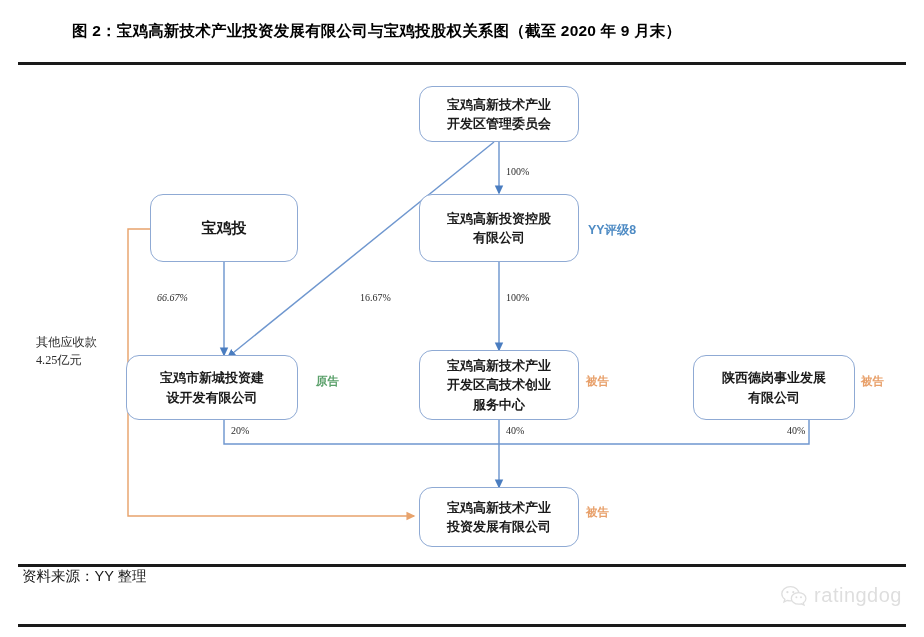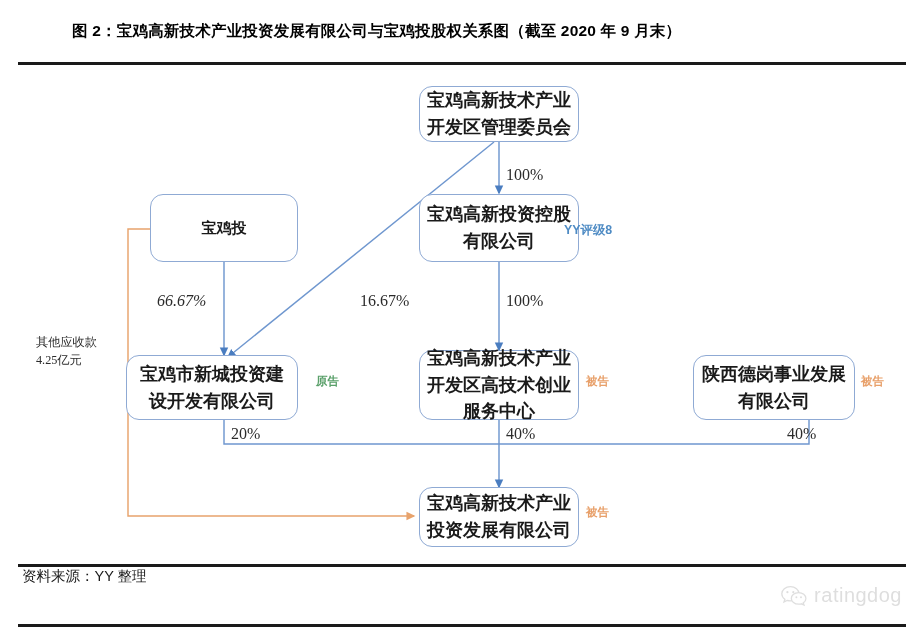--- a/index.html
+++ b/index.html
@@ -114,34 +114,34 @@
     position: absolute;
     box-sizing: border-box;
     border: 1.3px solid #8faad4;
     border-radius: 13px;
     background: #ffffff;
     display: flex;
     align-items: center;
     justify-content: center;
     text-align: center;
     color: #1a1a1a;
-    font-size: 18px;
+    font-size: 13px;
     line-height: 1.48;
     padding: 2px 6px;
     font-family: "Liberation Serif", "DejaVu Serif", serif;
     font-weight: 600;
   }
   .node.bold-title {
     font-size: 15px;
     font-weight: bold;
   }
   
   .lbl {
     position: absolute;
-    font-size: 16px;
+    font-size: 10px;
     color: #2b2b2b;
     white-space: nowrap;
     font-family: "Liberation Serif", "DejaVu Serif", serif;
   }
   .lbl-tag {
     position: absolute;
     font-size: 11.5px;
     white-space: nowrap;
     font-family: "Liberation Serif", "DejaVu Serif", serif;
     font-weight: 600;
@@ -241,21 +241,21 @@
     <div class="lbl" style="left:157px; top:230px;font-style:italic;">66.67%</div>
 
     <div class="lbl" style="left:506px; top:230px;">100%</div>
 
     <div class="lbl" style="left:231px; top:363px;">20%</div>
 
     <div class="lbl" style="left:506px; top:363px;">40%</div>
 
     <div class="lbl" style="left:787px; top:363px;">40%</div>
 
-    <div class="lbl-tag tag-blue" style="left:564px; top:160px;text-align:right;">YY评级8</div>
+    <div class="lbl-tag tag-blue" style="left:588px; top:160px;text-align:right;">YY评级8</div>
 
     <div class="lbl-tag tag-green" style="left:316px; top:312px;">原告</div>
 
     <div class="lbl-tag tag-orange" style="left:586px; top:312px;">被告</div>
 
     <div class="lbl-tag tag-orange" style="left:861px; top:312px;">被告</div>
 
     <div class="lbl-tag tag-orange" style="left:586px; top:443px;">被告</div>
 
     <div class="lbl-note" style="left:36px; top:272px;">

